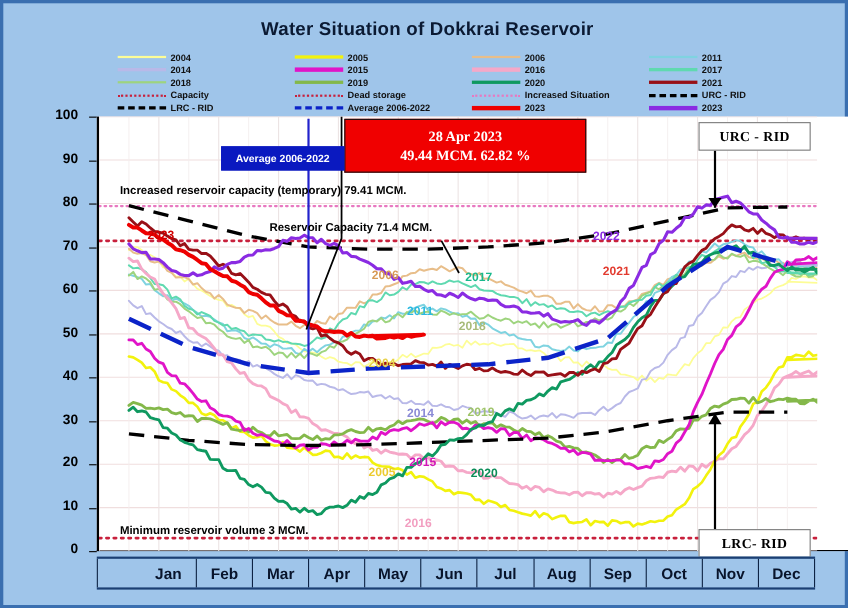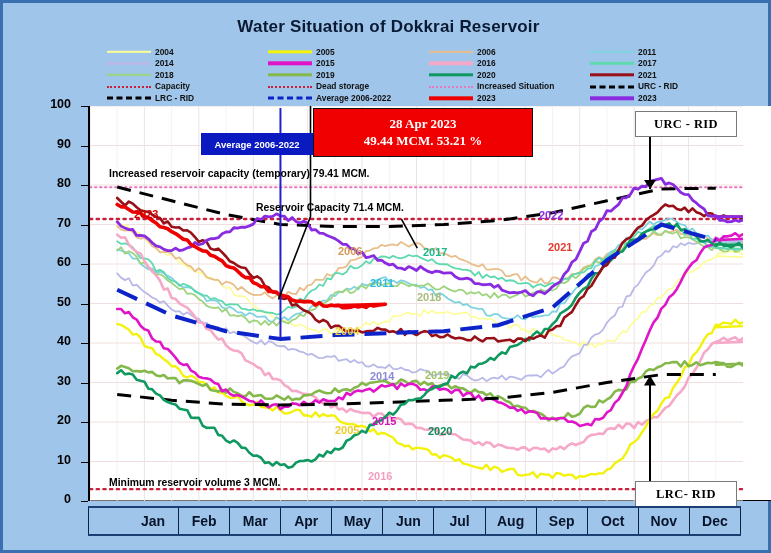--- a/index.html
+++ b/index.html
@@ -361,41 +361,41 @@
           <polyline points="220.5,0 220.5,110.60000000000002 188.5,193.54999999999998" fill="none" stroke="#000" stroke-width="1.6"></polyline>
           <polyline points="311.3,112.96999999999997 327.3,142.2" fill="none" stroke="#000" stroke-width="1.6"></polyline>
           <polyline points="600,29 560,29 560,82.9" fill="none" stroke="#000" stroke-width="2"></polyline>
           <polygon points="560,82.9 554,73.9 566,73.9" fill="#000"></polygon>
           <polyline points="600,388 560,388 560,270.6" fill="none" stroke="#000" stroke-width="2"></polyline>
           <polygon points="560,269.6 554,279.6 566,279.6" fill="#000"></polygon>
         </g>
       </svg>
 
     <div class="ctext" id="t-inc" style="position:absolute;left:19px;top:62px;">Increased reservoir capacity (temporary) 79.41 MCM.</div>
-    <div class="ctext" id="t-cap" style="position:absolute;left:134px;top:96px;padding-left:32px;">Reservoir Capacity 71.4 MCM.</div>
+    <div class="ctext" id="t-cap" style="position:absolute;left:123px;top:96px;padding-left:32px;">Reservoir Capacity 71.4 MCM.</div>
     <div class="ctext" id="t-min" style="position:absolute;left:19px;top:371px;">Minimum reservoir volume 3 MCM.</div>
   <div class="ylab" style="left: 44px; top: 102px; color: rgb(208, 0, 0);">2023</div>
       <div class="ylab" style="left: 248px; top: 139px; color: rgb(215, 154, 86);">2006</div>
       <div class="ylab" style="left: 280px; top: 171px; color: rgb(43, 185, 224);">2011</div>
       <div class="ylab" style="left: 333px; top: 140px; color: rgb(25, 185, 140);">2017</div>
       <div class="ylab" style="left: 327px; top: 185px; color: rgb(168, 187, 122);">2018</div>
       <div class="ylab" style="left: 245px; top: 219px; color: rgb(232, 210, 74);">2004</div>
       <div class="ylab" style="left: 280px; top: 264px; color: rgb(138, 138, 214);">2014</div>
       <div class="ylab" style="left: 335px; top: 263px; color: rgb(159, 196, 106);">2019</div>
       <div class="ylab" style="left: 282px; top: 309px; color: rgb(208, 22, 184);">2015</div>
       <div class="ylab" style="left: 245px; top: 318px; color: rgb(236, 203, 46);">2005</div>
       <div class="ylab" style="left: 338px; top: 319px; color: rgb(11, 140, 87);">2020</div>
       <div class="ylab" style="left: 278px; top: 364px; color: rgb(242, 158, 192);">2016</div>
       <div class="ylab" style="left: 458px; top: 135px; color: rgb(226, 58, 46);">2021</div>
       <div class="ylab" style="left: 449px; top: 103px; color: rgb(138, 43, 226);">2022</div>
     </div>
 
   <div id="redbox">
     <span>28 Apr 2023</span>
-    <span>49.44 MCM. 53.21 %</span>
+    <span>49.44 MCM. 62.82 %</span>
   </div>
 
   <div id="avgbox">Average 2006-2022</div>
   <div class="abox" id="urcbox">URC - RID</div>
   <div class="abox" id="lrcbox">LRC- RID</div>
 
   <div id="xband">
       <div class="mcell">Jan</div>
       <div class="mcell">Feb</div>
       <div class="mcell">Mar</div>

